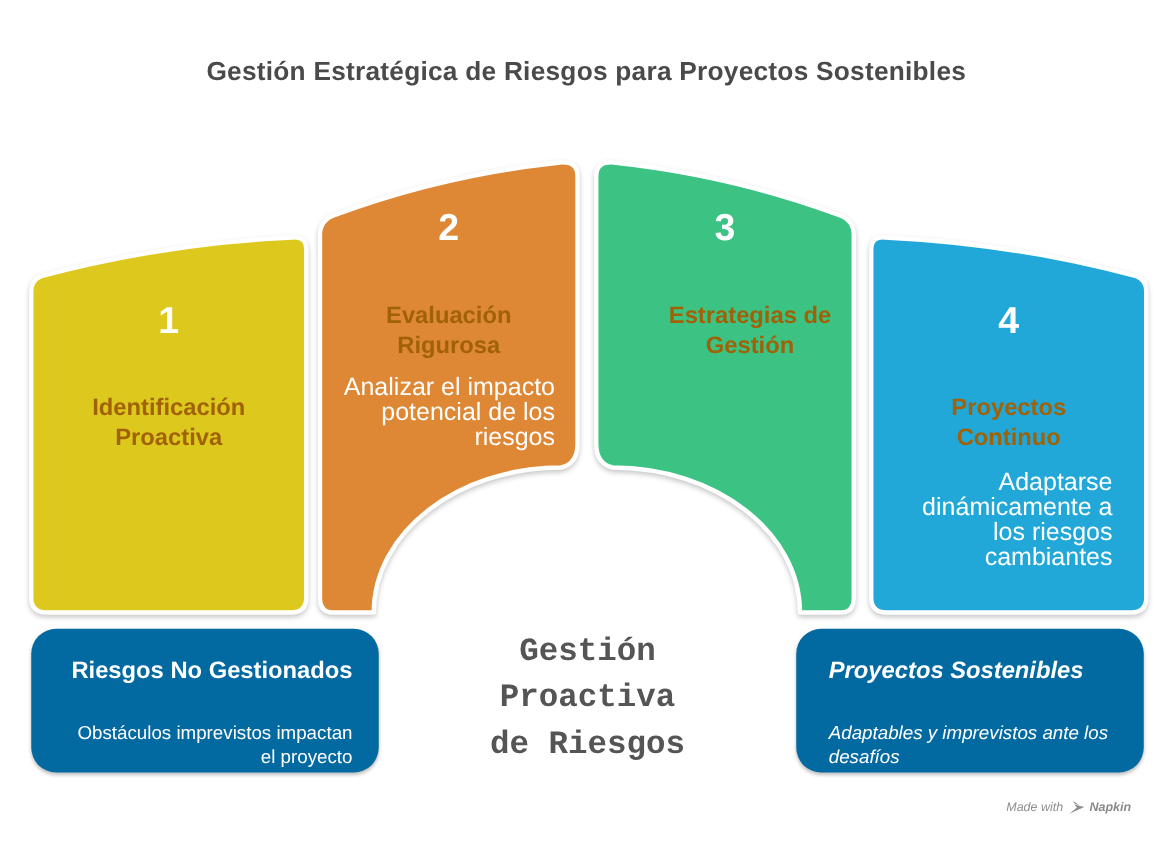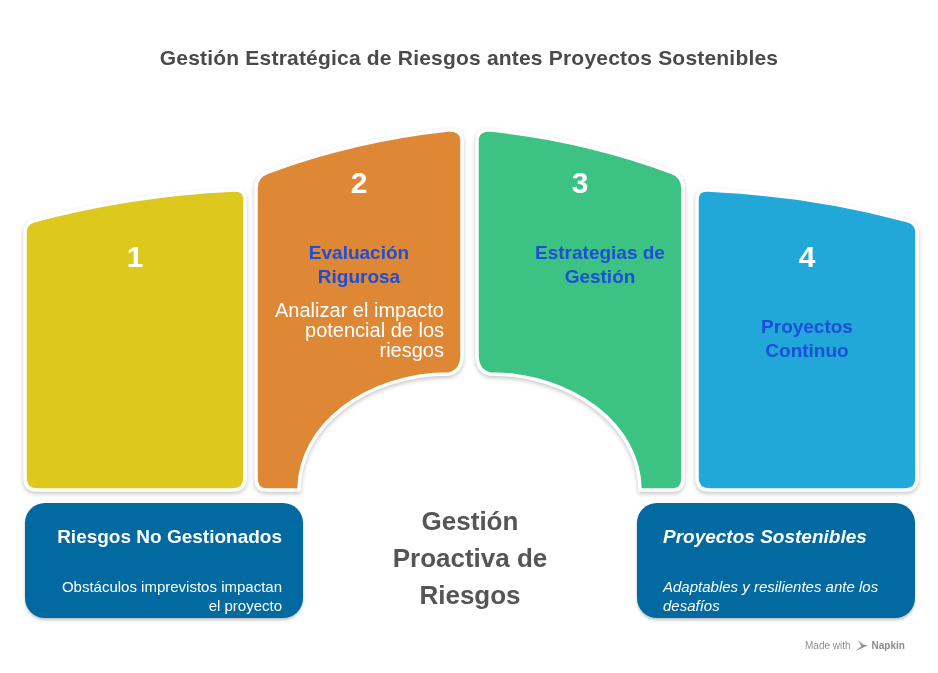--- a/index.html
+++ b/index.html
@@ -34,21 +34,21 @@
     text-align: center;
     font-size: 30px;
     font-weight: bold;
     color: #ffffff;
     line-height: 34px;
   }
   .step-heading {
     text-align: center;
     font-size: 19px;
     font-weight: bold;
-    color: #1d4ed8;
+    color: #a16207;
     line-height: 23.5px;
   }
   .step-body {
     text-align: right;
     font-size: 20px;
     color: #ffffff;
     line-height: 20px;
   }
 
   .outcome-box {
@@ -77,66 +77,70 @@
   #outcome-left .outcome-body { margin-left: auto; width: 235px; }
   #outcome-right .outcome-body { width: 245px; }
 
   #center-label {
     left: 389px; top: 503px; width: 162px;
     text-align: center;
     font-size: 26px;
     font-weight: bold;
     color: #555555;
     line-height: 37px;
+    font-family: Liberation Mono, monospace;
   }
 
   #footer-badge {
     left: 805px; top: 640px;
     display: flex;
-    align-items: flex-start;
+    align-items: center;
     gap: 4px;
     font-size: 10px;
     color: #8f8f8f;
+    font-style: italic;
   }
   #footer-badge .brand { font-weight: bold; color: #8a8a8a; }
 </style>
 </head>
 <body>
 
 <div id="canvas">
 
-  <div id="diagram-title" class="abs">Gestión Estratégica de Riesgos antes Proyectos Sostenibles</div>
+  <div id="diagram-title" class="abs">Gestión Estratégica de Riesgos para Proyectos Sostenibles</div>
 
   <svg id="bridge-svg" class="abs" width="938" height="673" viewBox="0 0 938 673">
     <path d="M 33 221 C 100 203 170 193 234 190 Q 245 189 245 200 L 245 478 Q 245 490 233 490 L 37 490 Q 25 490 25 478 L 25 233 Q 25 224 33 221 Z" fill="#ddc81d"></path>
     <path d="M 256 478 L 256 188 Q 256 176 268 172 C 330 149 392 136 448 130 Q 462 129 462 141 L 462 355 Q 462 371 449 374 C 366 374 299 426 299 490 L 266 490 Q 256 490 256 478 Z" fill="#de8735"></path>
     <path d="M 683 478 L 683 188 Q 683 176 671 172 C 609 149 547 136 491 130 Q 477 129 477 141 L 477 355 Q 477 371 490 374 C 573 374 640 426 640 490 L 673 490 Q 683 490 683 478 Z" fill="#3cc283"></path>
     <path d="M 909 221 C 842 203 772 193 708 190 Q 697 189 697 200 L 697 478 Q 697 490 709 490 L 905 490 Q 917 490 917 478 L 917 233 Q 917 224 909 221 Z" fill="#21a8d8"></path>
   </svg>
 
   <div class="abs step-number" style="left:25px; top:240px; width:220px;">1</div>
+  <div class="abs step-heading" style="left:50px; top:315px; width:170px;">Identificación Proactiva</div>
 
   <div class="abs step-number" style="left:256px; top:166px; width:206px;">2</div>
   <div class="abs step-heading" style="left:279px; top:241px; width:160px;">Evaluación Rigurosa</div>
   <div class="abs step-body" style="left:274px; top:300px; width:170px;">Analizar el impacto potencial de los riesgos</div>
 
   <div class="abs step-number" style="left:477px; top:166px; width:206px;">3</div>
   <div class="abs step-heading" style="left:520px; top:241px; width:160px;">Estrategias de Gestión</div>
 
   <div class="abs step-number" style="left:697px; top:240px; width:220px;">4</div>
   <div class="abs step-heading" style="left:722px; top:315px; width:170px;">Proyectos Continuo</div>
+  <div class="abs step-body" style="left:724px; top:376px; width:166px;">Adaptarse dinámicamente a los riesgos cambiantes</div>
 
   <div id="outcome-left" class="abs outcome-box">
     <div class="outcome-title">Riesgos No Gestionados</div>
     <div class="outcome-body">Obstáculos imprevistos impactan el proyecto</div>
   </div>
 
   <div id="outcome-right" class="abs outcome-box">
     <div class="outcome-title">Proyectos Sostenibles</div>
-    <div class="outcome-body">Adaptables y resilientes ante los desafíos</div>
+    <div class="outcome-body">Adaptables y imprevistos ante los desafíos</div>
   </div>
 
   <div id="center-label" class="abs">Gestión Proactiva de Riesgos</div>
 
   <div id="footer-badge" class="abs">
     <span>Made with</span>
     <svg width="13" height="12" viewBox="0 0 13 12">
       <path d="M0.5 11 L12.5 5.5 L4.5 3.5 L6.5 6 L0.5 11 Z M3 0.5 L8.5 4 L5 3.2 Z" fill="#8f8f8f"></path>
     </svg>
     <span class="brand">Napkin</span>

